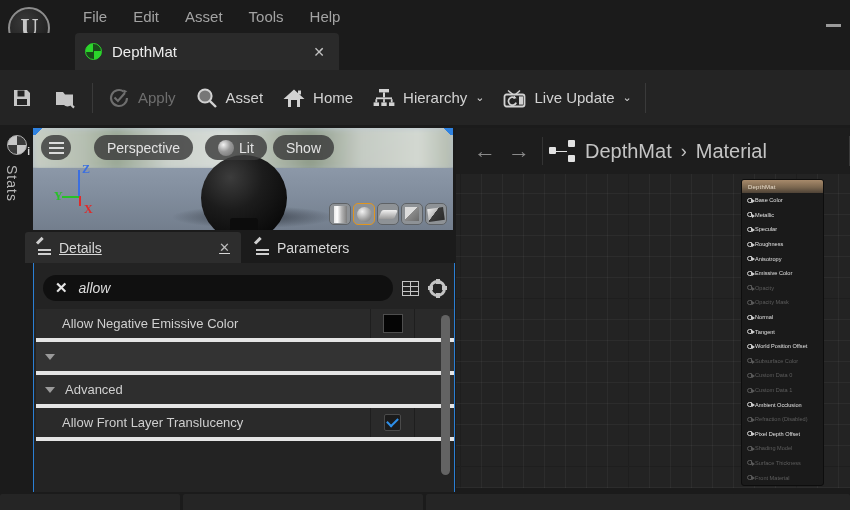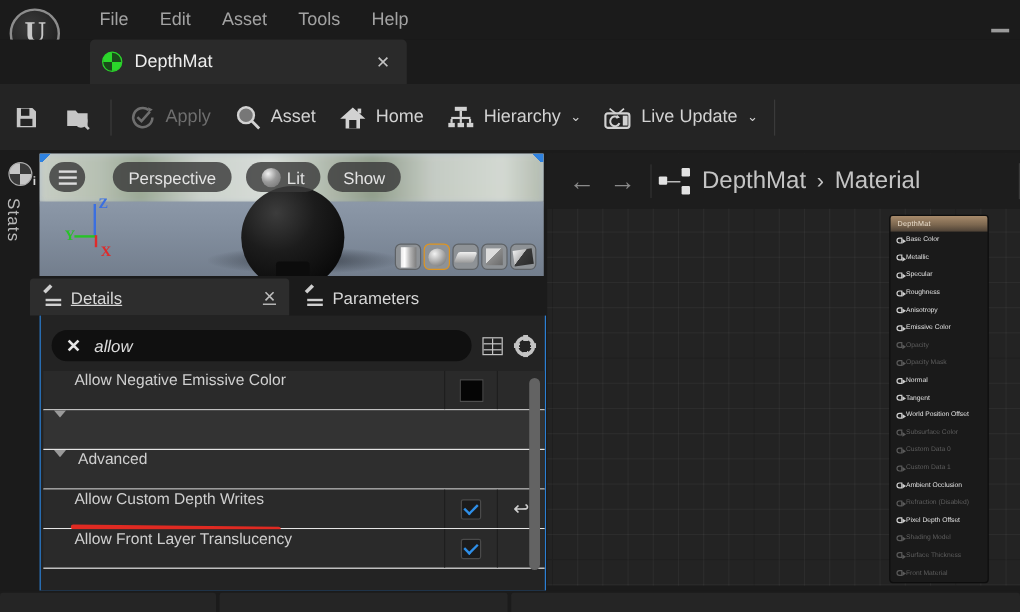--- a/index.html
+++ b/index.html
@@ -211,22 +211,22 @@
       linear-gradient(#c4c4c4,#c4c4c4) 0 7.5px/19px 4px no-repeat;
     -webkit-mask: radial-gradient(circle at center, transparent 0 4.6px, #000 4.7px);
             mask: radial-gradient(circle at center, transparent 0 4.6px, #000 4.7px);
   }
 
   .proplist {
     position: absolute; left: 2px; top: 46px; width: 418px; bottom: 2px;
     overflow: hidden;
   }
   .prow {
-    position: relative; height: 33px; display: flex; 
-    border-bottom: 1px solid #e5e5e5;
+    position: relative; height: 33px; display: flex; align-items: center;
+    border-bottom: 4px solid #e5e5e5;
   }
   .prow.item { background: #2a2a2a; }
   .prow.cat  { background: #333333; }
   .prow.sub  { background: #2e2e2e; }
   .prow .pname {
     flex: 1 1 auto; color: #cfcfcf; font-size: 13px; padding-left: 26px;
     white-space: nowrap; overflow: hidden; text-overflow: ellipsis;
   }
   .prow.cat .pname, .prow.sub .pname { padding-left: 5px; }
   .prow.cat .pname { color: #e8e8e8; font-weight: bold; }
@@ -536,30 +536,20 @@
 
       <div class="prow cat">
         <span class="arrow-d"></span>
       </div>
 
       <div class="prow sub">
         <span class="arrow-d"></span>
         <span class="pname">Advanced</span>
       </div>
 
-      <div class="prow item">
-        <span class="pname">Allow Custom Depth Writes</span>
-        <span class="pval">
-          <span class="cbox on"></span>
-        </span>
-        <span class="pextra">
-          <span class="reset-ico">↩</span>
-        </span>
-        <span class="underline"></span>
-      </div>
 
       <div class="prow item">
         <span class="pname">Allow Front Layer Translucency</span>
         <span class="pval">
           <span class="cbox on"></span>
         </span>
         <span class="pextra"></span>
       </div>
 
     </div>

